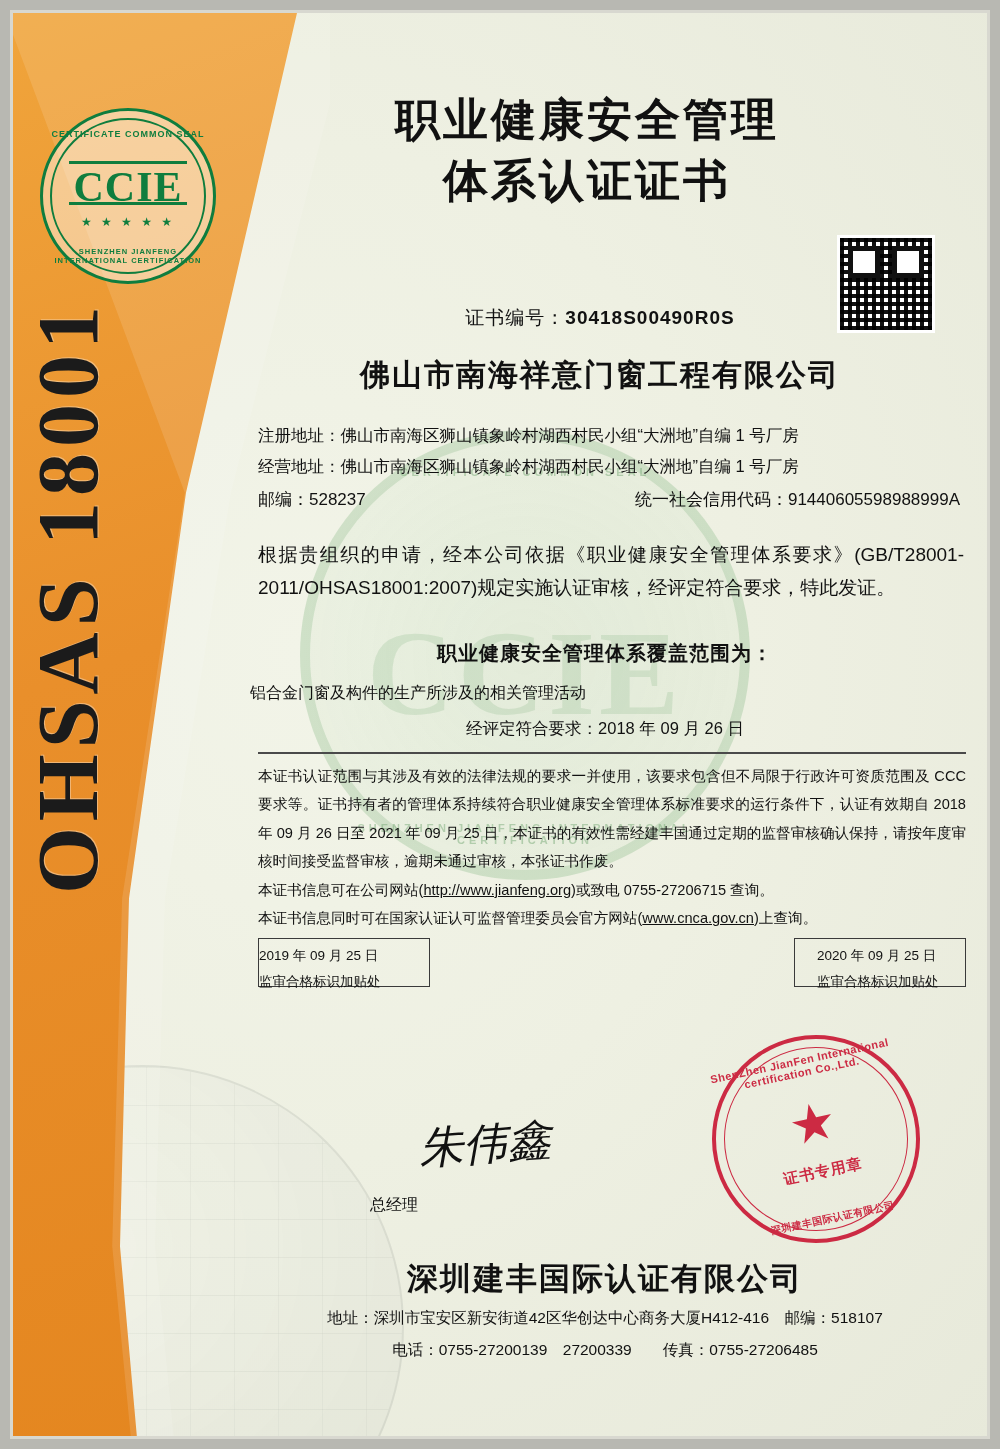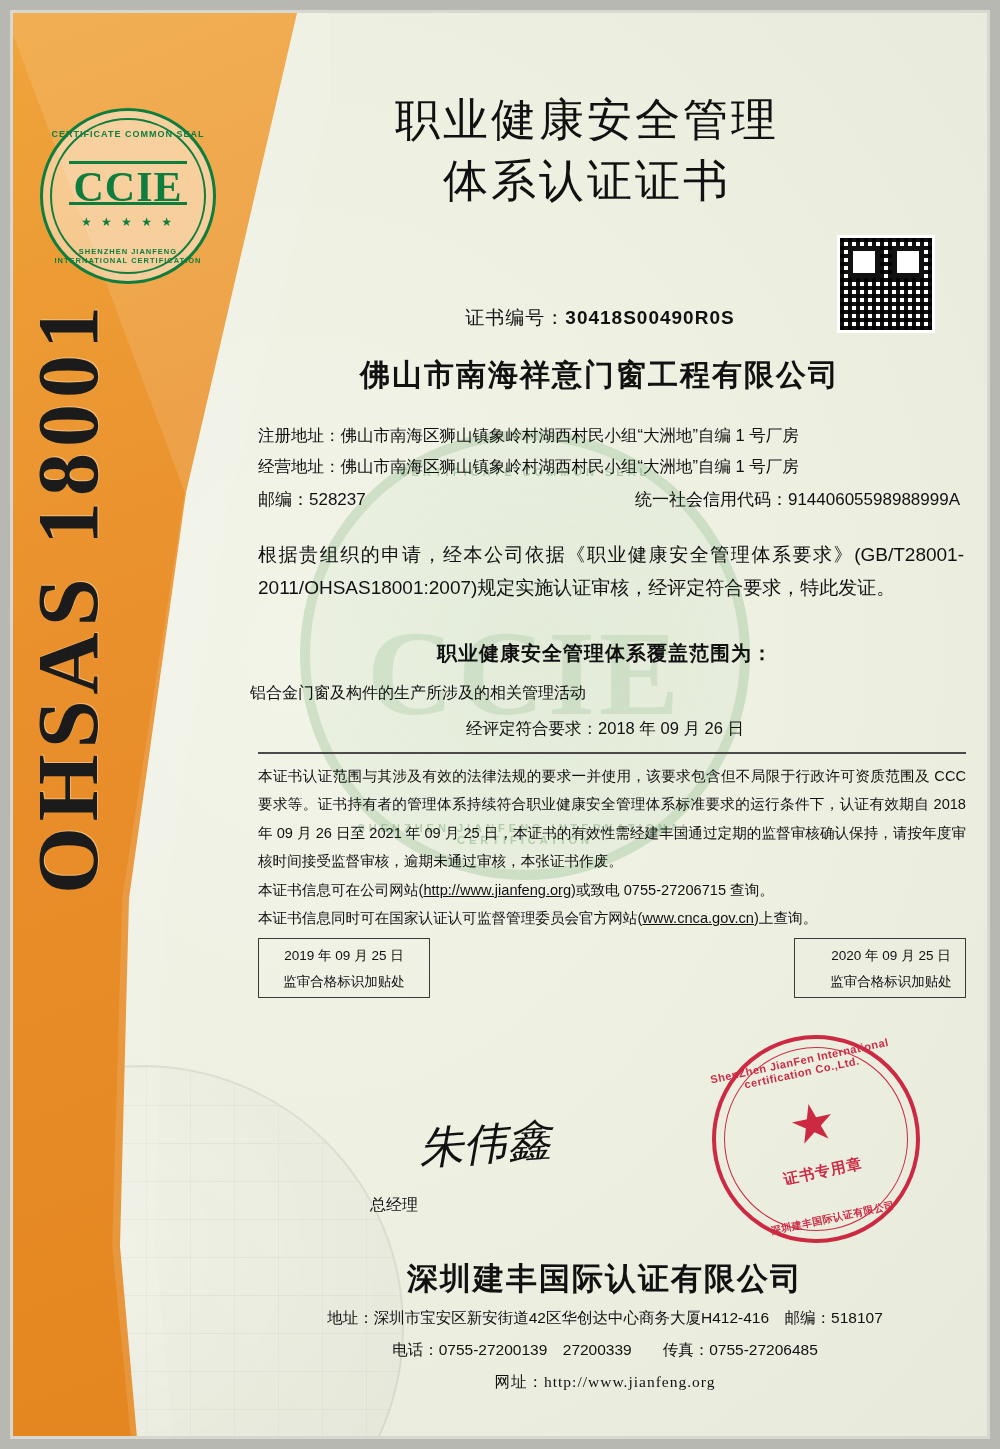--- a/index.html
+++ b/index.html
@@ -106,21 +106,21 @@
   .wm-ring-text{
     position:absolute;left:0;right:0;text-align:center;font-size:11px;letter-spacing:4px;
     color:rgba(110,165,110,.45);font-weight:bold;
   }
   .wm-ring-text.top{top:26px;}
   .wm-ring-text.bottom{bottom:24px;}
   
   .content{position:absolute;left:250px;top:0;width:730px;height:1449px;}
   .title{
     position:absolute;left:0;right:56px;top:90px;text-align:center;
-    font-family:"Liberation Serif",serif;font-weight:normal;color:#111;
+    font-family:"Liberation Serif",serif;font-weight:bold;color:#111;
     font-size:45px;line-height:1.35;letter-spacing:3px;
   }
   .title .l2{display:block;}
   .qr{
     position:absolute;right:45px;top:235px;width:92px;height:92px;
     background:
       repeating-linear-gradient(to right,#111 0 4px,#fff 4px 8px),
       repeating-linear-gradient(to bottom,#111 0 4px,#fff 4px 8px);
     background-blend-mode:multiply;
     border:3px solid #fff;
@@ -169,22 +169,22 @@
   }
   .fine{
     position:absolute;left:8px;right:14px;top:762px;font-size:14.6px;color:#111;line-height:1.95;
     text-align:justify;
   }
   .fine a{color:#111;text-decoration:underline;}
   .stamps{
     position:absolute;left:8px;right:14px;top:938px;height:60px;
   }
   .stamp-box{
-    position:absolute;top:0;width:172px;height:60px;border:1.5px solid #3a3a3a;
-    text-align:center;font-size:13.5px;color:#111;line-height:1.95;padding-top:4px;box-sizing:border-box;
+    position:absolute;top:0;width:172px;height:49px;border:1.5px solid #3a3a3a;
+    font-size:13.5px;color:#111;line-height:1.95;padding-top:4px;box-sizing:border-box;
   }
   .stamp-box.left{left:0;}
   .stamp-box.right{right:0;padding-left:22px;}
   
   .signature{
     position:absolute;left:120px;top:1115px;width:230px;text-align:center;
     font-family:"Liberation Serif",serif;font-style:italic;font-size:44px;color:#111;
     transform:rotate(-4deg);
   }
   .sig-label{
@@ -319,19 +319,18 @@
       <div class="inner"></div>
       <div class="arc-t">ShenZhen JianFen International certification Co.,Ltd.</div>
       <div class="star">★</div>
       <div class="cn">证书专用章</div>
       <div class="arc-b">深圳建丰国际认证有限公司</div>
     </div>
 
     <div class="footer-company">深圳建丰国际认证有限公司</div>
     <div class="footer-line f1">地址：深圳市宝安区新安街道42区华创达中心商务大厦H412-416　邮编：518107</div>
     <div class="footer-line f2">电话：0755-27200139　27200339　　传真：0755-27206485</div>
-    <div class="footer-line f3">网址：http://www.jianfeng.org</div>
 
   </div>
 
   <div class="frame-inner"></div>
   <div class="frame-outer"></div>
 </div>
 
 </body></html>

